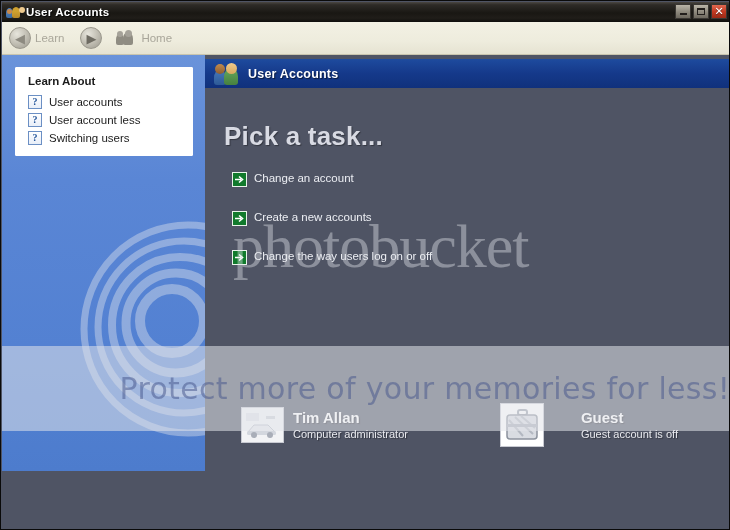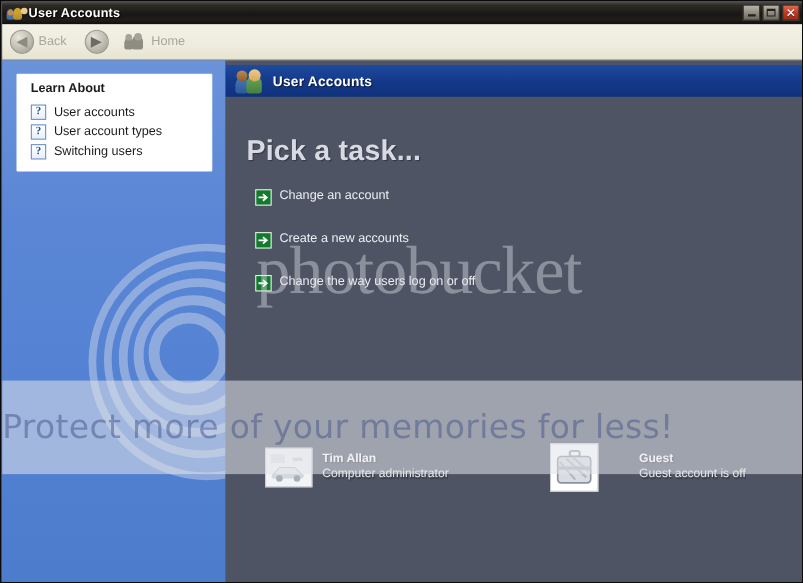--- a/index.html
+++ b/index.html
@@ -176,21 +176,21 @@
     position: absolute; border-radius: 50%; background: #a5a299;
   }
   .home-icon .hh1 { left: 1px; top: 1px; width: 6px; height: 6px; }
   .home-icon .hh2 { left: 9px; top: 0px; width: 7px; height: 7px; }
 
   
   .sidebar {
     position: absolute;
     left: 1px; top: 54px;
     width: 203px;
-    height: 474px;
+    height: 416px;
     background: #5a86d5;
     overflow: hidden;
   }
   .sidebar-grad {
     position: absolute;
     left: 0; top: 0; width: 100%; height: 100%;
     background: linear-gradient(to bottom, #6a93da 0%, #5a86d5 30%, #5381d2 70%, #4d7ccd 100%);
   }
   .learn-panel {
     position: absolute;
@@ -353,21 +353,21 @@
     position: relative;
     overflow: hidden;
   }
   .acct-pic.guest {
     width: 44px; height: 44px;
     background: #ffffff;
   }
   .acct-text { line-height: 1.25; }
   .acct-name {
     color: #ffffff;
-    font-size: 11px;
+    font-size: 15px;
     font-weight: bold;
     text-shadow: 1px 1px 1px rgba(0,0,0,0.4);
   }
   .acct-desc {
     color: #e9eaef;
     font-size: 11px;
     text-shadow: 1px 1px 1px rgba(0,0,0,0.35);
   }
 
   
@@ -380,21 +380,21 @@
     pointer-events: none;
     z-index: 40;
   }
   .wm-text {
     position: absolute;
     left: 1px; top: 345px;
     width: 728px;
     height: 85px;
     display: flex;
     align-items: center;
-    justify-content: flex-start;
+    justify-content: flex-end;
     pointer-events: none;
     z-index: 41;
   }
   .wm-text span {
     font-size: 30px;
     color: rgba(70,86,140,0.52);
     font-weight: normal;
     letter-spacing: 0.3px;
     white-space: nowrap;
     font-family: "DejaVu Sans", sans-serif;
@@ -437,21 +437,21 @@
         <div class="tbtn close">
             <div class="gl-close">✕</div>
           </div>
       </div>
     </div>
 
     <div class="toolbar">
       <div class="nav-btn">
         <span class="arrow">◀</span>
       </div>
-      <div class="tb-label">Back</div>
+      <div class="tb-label">Learn</div>
       <div class="nav-btn enabled">
         <span class="arrow">▶</span>
       </div>
       <div style="width:10px"></div>
       <div class="home-icon">
         <div class="hp hp1"></div>
           <div class="hh hh1"></div>
         <div class="hp hp2"></div>
           <div class="hh hh2"></div>
       </div>
@@ -474,21 +474,21 @@
       <div class="learn-panel">
         <div class="learn-title">Learn About</div>
 
         <div class="learn-item">
           <div class="q-icon">?</div>
           <div class="learn-label">User accounts</div>
         </div>
 
         <div class="learn-item">
           <div class="q-icon">?</div>
-          <div class="learn-label">User account types</div>
+          <div class="learn-label">User account less</div>
         </div>
 
         <div class="learn-item">
           <div class="q-icon">?</div>
           <div class="learn-label">Switching users</div>
         </div>
       </div>
     </div>
 
     <div class="content">

